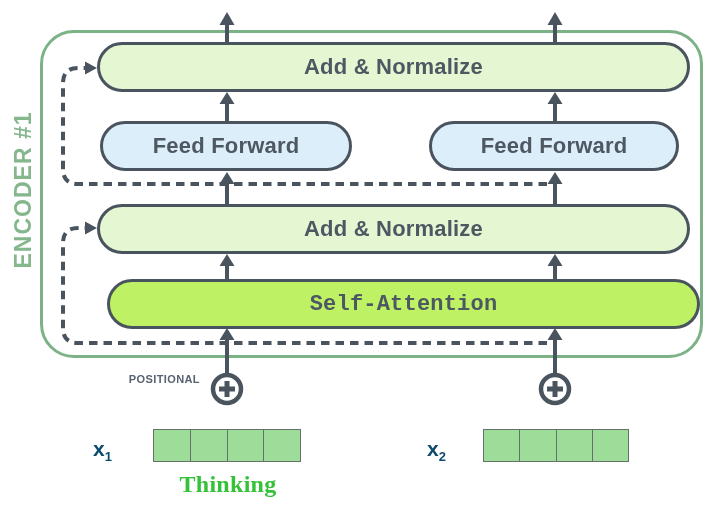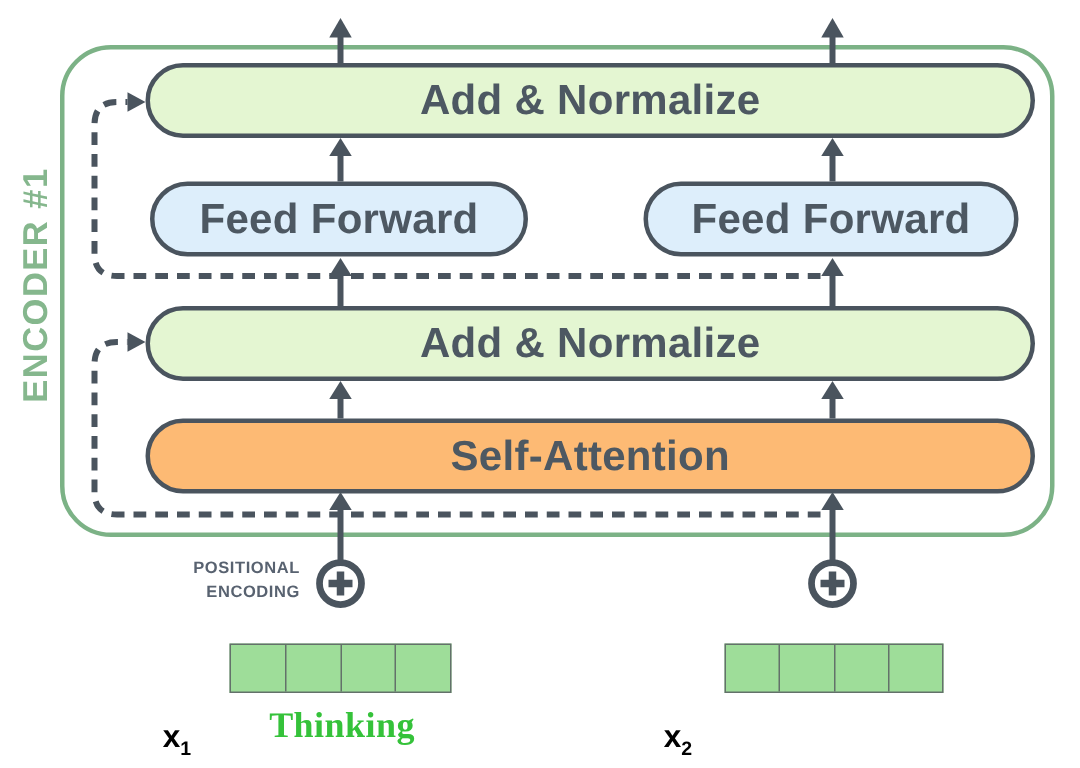--- a/index.html
+++ b/index.html
@@ -17,38 +17,38 @@
     position:absolute;left:-128px;top:178px;width:300px;height:24px;
     text-align:center;transform:rotate(-90deg);
     font-size:23px;font-weight:700;letter-spacing:1px;color:#85b78d;
     white-space:nowrap;
   }
   
   .layer{
     position:absolute;height:50px;box-sizing:border-box;
     border:3.5px solid #4a545e;border-radius:25px;
     display:flex;align-items:center;justify-content:center;
-    font-size:28px;font-weight:600;color:#4d5862;letter-spacing:0.2px;
+    font-size:22px;font-weight:600;color:#4d5862;letter-spacing:0.2px;
   }
   .an-top    {left:97px;top:42px;width:593px;background:#e4f6d2;}
   .ff-left   {left:100px;top:121px;width:252px;background:#ddeefb;}
   .ff-right  {left:429px;top:121px;width:250px;background:#ddeefb;}
   .an-bottom {left:97px;top:204px;width:593px;background:#e4f6d2;}
-  .self-attn {left:97px;top:279px;width:593px;background:#fdba74;}
+  .self-attn {left:107px;top:279px;width:593px;background:#bef264;font-family:Liberation Mono, monospace;}
 
   .arrows-svg{position:absolute;left:0;top:0;width:720px;height:512px;pointer-events:none;}
 
   .pos-label{
     position:absolute;left:80px;top:371px;width:120px;text-align:right;
     font-size:11px;line-height:16px;font-weight:600;letter-spacing:0.4px;
     color:#586270;
   }
   .x-label{
-    position:absolute;top:437px;width:50px;text-align:center;
-    font-size:21px;font-weight:700;color:#000000;line-height:24px;margin-top:43px;
+    position:absolute;top:437px;width:50px;text-align:left;
+    font-size:21px;font-weight:700;color:#0c4a6e;line-height:24px;
   }
   .x-label sub{font-size:13px;font-weight:700;}
   .x1{left:93px;} .x2{left:427px;}
 
   .vec{
     position:absolute;top:429px;height:33px;box-sizing:border-box;
     border:1.4px solid #63716a;display:flex;background:#9edd99;
   }
   .vec1{left:153px;width:148px;} .vec2{left:483px;width:146px;}
   .vec .cell{flex:1;border-left:1.4px solid #63716a;}
@@ -128,21 +128,20 @@
     </g>
     <g>
       <circle cx="555" cy="389" r="14" fill="#ffffff" stroke="#4a545e" stroke-width="4.5"></circle>
       <line x1="547" y1="389" x2="563" y2="389" stroke="#4a545e" stroke-width="5"></line>
       <line x1="555" y1="381" x2="555" y2="397" stroke="#4a545e" stroke-width="5"></line>
     </g>
   </svg>
 
   <div class="pos-label">
     <div>POSITIONAL</div>
-    <div>ENCODING</div>
   </div>
 
   <div class="x-label x1"><span>x</span><sub>1</sub></div>
   <div class="vec vec1">
     <div class="cell"></div>
     <div class="cell"></div>
     <div class="cell"></div>
     <div class="cell"></div>
   </div>
   <div class="word word1">Thinking</div>

